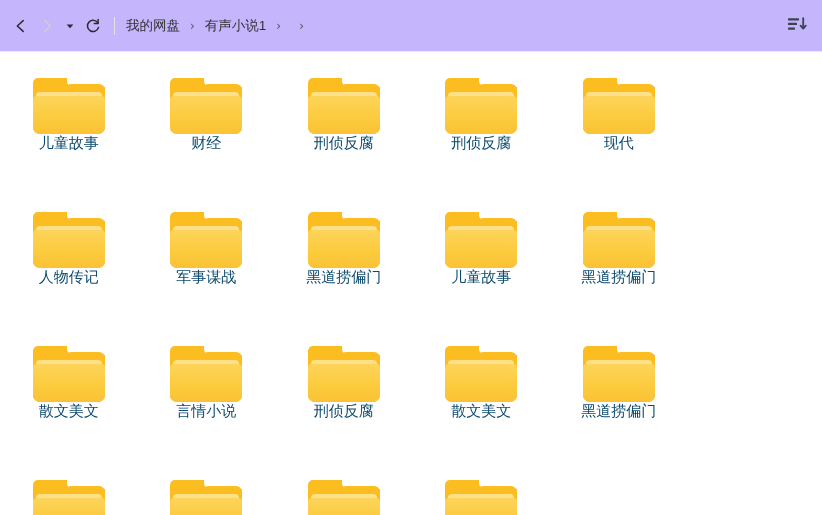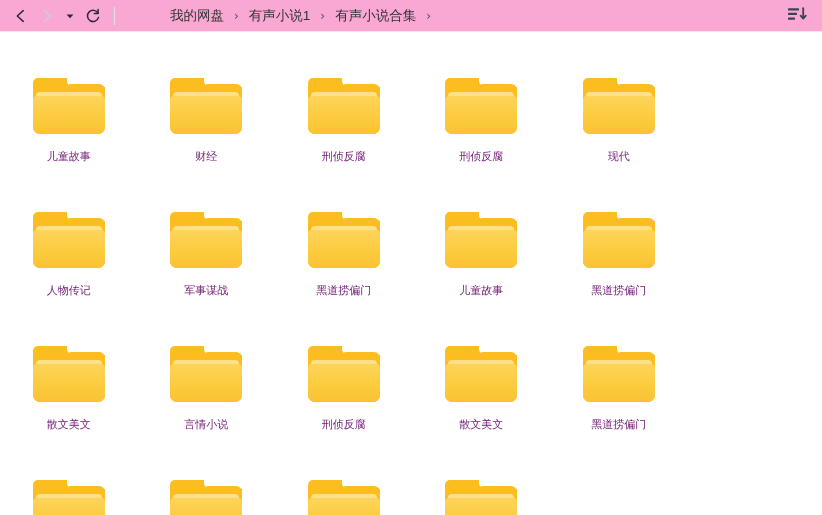--- a/index.html
+++ b/index.html
@@ -18,27 +18,26 @@
     height: 515px;
     background: #ffffff;
     overflow: hidden;
   }
 
   
   .toolbar {
     position: absolute;
     top: 0; left: 0;
     width: 822px;
-    height: 32px;
-    background: #f9a8d4;
+    height: 52px;
+    background: #c4b5fd;
     border-bottom: 1px solid #ececec;
     display: flex;
     align-items: center;
     z-index: 10;
-    gap: 44px;
   }
 
   .nav-group {
     display: flex;
     align-items: center;
     padding-left: 8px;
     gap: 0px;
   }
 
   .nav-btn {
@@ -184,24 +183,23 @@
     position: absolute;
     left: 0;
     bottom: 0;
     width: 72px;
     height: 38px;
     background: linear-gradient(180deg, #fdd45b 0%, #fccb3e 55%, #fbc235 100%);
     border-radius: 4px 4px 7px 7px;
   }
 
   .cell-label {
-    margin-top: 13px;
-    font-size: 11px;
+    font-size: 15px;
     line-height: 18px;
-    color: #701a75;
+    color: #0c4a6e;
     text-align: center;
     max-width: 126px;
     overflow: hidden;
     white-space: nowrap;
     text-overflow: ellipsis;
   }
 </style>
 </head>
 <body>
 
@@ -245,21 +243,20 @@
       </div>
 
       <div class="divider"></div>
     </div>
 
     <div class="breadcrumb">
       <span class="crumb">我的网盘</span>
       <span class="crumb-sep">›</span>
       <span class="crumb">有声小说1</span>
       <span class="crumb-sep">›</span>
-      <span class="crumb">有声小说合集</span>
       <span class="crumb-sep">›</span>
     </div>
 
     <div class="toolbar-spacer"></div>
 
     <div class="sort-btn">
       <span>
         <svg width="20" height="18" viewBox="0 0 20 18" aria-hidden="true">
           <rect x="1" y="3.2" width="11" height="2.3" rx="0.6" fill="#3b4252"></rect>
           <rect x="1" y="7.8" width="9" height="2.3" rx="0.6" fill="#3b4252"></rect>

